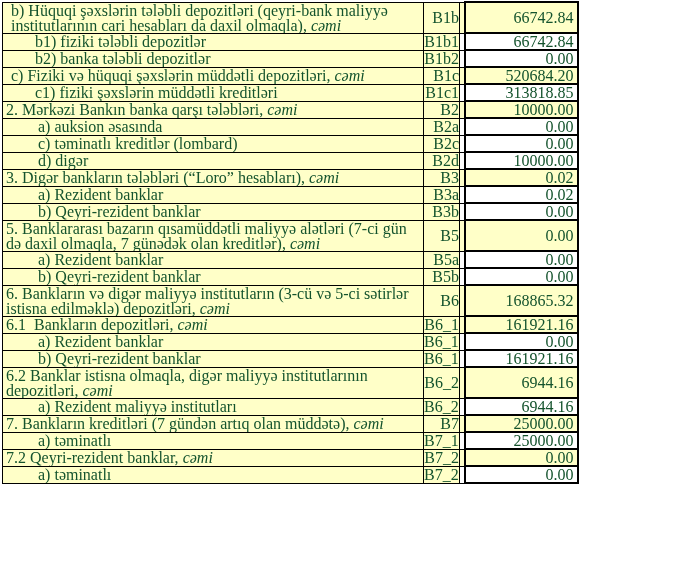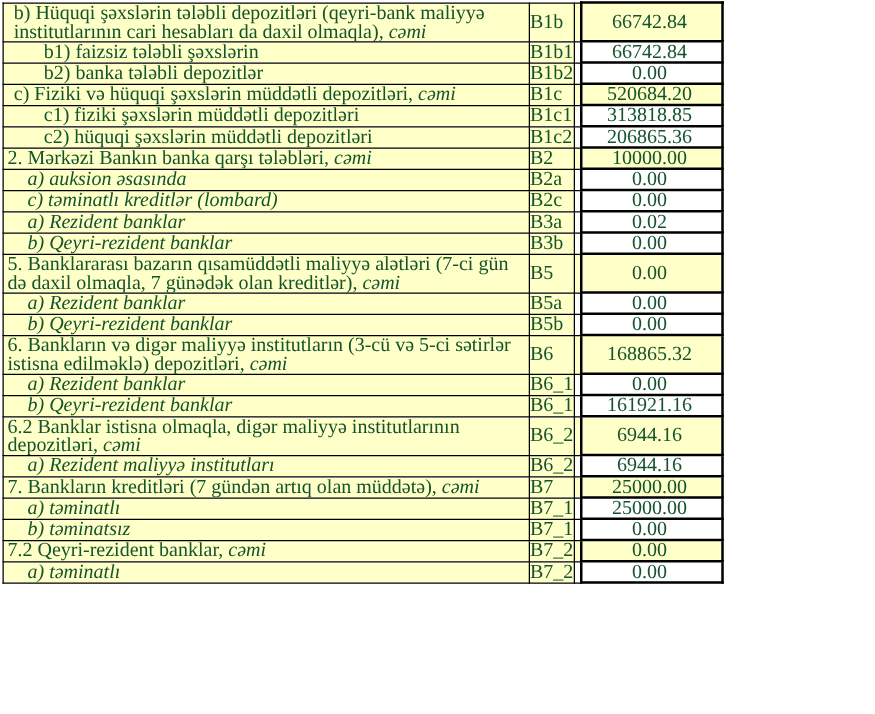--- a/index.html
+++ b/index.html
@@ -36,30 +36,30 @@
     vertical-align: middle;
     overflow: hidden;
   }
   td.desc {
     background: #FFFFC8;
     white-space: pre-wrap;
     padding-right: 2px;
   }
   td.desc.lvl0 { padding-left: 3px;  }
   td.desc.lvl1 { padding-left: 8px;  }
-  td.desc.lvl2 { padding-left: 19px; font-style: italic; }
+  td.desc.lvl2 { padding-left: 35px; }
   td.desc.lvl3 { padding-left: 32px; }
 
   td.code {
     background: #FFFFC8;
-    text-align: left;
+    text-align: right;
   }
   td.value {
     border: 2px solid #000000;
-    text-align: center;
+    text-align: right;
     padding-right: 3px;
   }
   td.filled { background: #FFFFC8; }
   td.input  { background: #FFFFFF; }
 
   .sfx { font-style: italic; }
 </style>
 </head>
 <body>
 
@@ -73,53 +73,47 @@
     </colgroup>
     <tbody id="rows">
   <tr>
     <td class="desc lvl1"><span class="lbl">b) Hüquqi şəxslərin tələbli depozitləri (qeyri-bank maliyyə institutlarının cari hesabları da daxil olmaqla), </span><span class="sfx">cəmi</span></td>
     <td class="code">B1b</td>
     <td class="gap filled"></td>
     <td class="value filled">66742.84</td>
   </tr>
 
   <tr>
-    <td class="desc lvl3"><span class="lbl">b1) faizsiz tələbli şəxslərin</span><span class="sfx"></span></td>
+    <td class="desc lvl3"><span class="lbl">b1) fiziki tələbli depozitlər</span><span class="sfx"></span></td>
     <td class="code">B1b1</td>
     <td class="gap input"></td>
     <td class="value input">66742.84</td>
   </tr>
 
   <tr>
     <td class="desc lvl3"><span class="lbl">b2) banka tələbli depozitlər</span><span class="sfx"></span></td>
     <td class="code">B1b2</td>
     <td class="gap input"></td>
     <td class="value input">0.00</td>
   </tr>
 
   <tr>
     <td class="desc lvl1"><span class="lbl">c) Fiziki və hüquqi şəxslərin müddətli depozitləri, </span><span class="sfx">cəmi</span></td>
     <td class="code">B1c</td>
     <td class="gap filled"></td>
     <td class="value filled">520684.20</td>
   </tr>
 
   <tr>
-    <td class="desc lvl3"><span class="lbl">c1) fiziki şəxslərin müddətli depozitləri</span><span class="sfx"></span></td>
+    <td class="desc lvl3"><span class="lbl">c1) fiziki şəxslərin müddətli kreditləri</span><span class="sfx"></span></td>
     <td class="code">B1c1</td>
     <td class="gap input"></td>
     <td class="value input">313818.85</td>
   </tr>
 
-  <tr>
-    <td class="desc lvl3"><span class="lbl">c2) hüquqi şəxslərin müddətli depozitləri</span><span class="sfx"></span></td>
-    <td class="code">B1c2</td>
-    <td class="gap input"></td>
-    <td class="value input">206865.36</td>
-  </tr>
 
   <tr>
     <td class="desc lvl0"><span class="lbl">2. Mərkəzi Bankın banka qarşı tələbləri, </span><span class="sfx">cəmi</span></td>
     <td class="code">B2</td>
     <td class="gap filled"></td>
     <td class="value filled">10000.00</td>
   </tr>
 
   <tr>
     <td class="desc lvl2"><span class="lbl">a) auksion əsasında</span><span class="sfx"></span></td>
@@ -129,21 +123,33 @@
   </tr>
 
 
   <tr>
     <td class="desc lvl2"><span class="lbl">c) təminatlı kreditlər (lombard)</span><span class="sfx"></span></td>
     <td class="code">B2c</td>
     <td class="gap input"></td>
     <td class="value input">0.00</td>
   </tr>
 
-
+  <tr>
+    <td class="desc lvl2"><span class="lbl">d) digər</span><span class="sfx"></span></td>
+    <td class="code">B2d</td>
+    <td class="gap input"></td>
+    <td class="value input">10000.00</td>
+  </tr>
+
+  <tr>
+    <td class="desc lvl0"><span class="lbl">3. Digər bankların tələbləri (“Loro” hesabları), </span><span class="sfx">cəmi</span></td>
+    <td class="code">B3</td>
+    <td class="gap filled"></td>
+    <td class="value filled">0.02</td>
+  </tr>
 
   <tr>
     <td class="desc lvl2"><span class="lbl">a) Rezident banklar</span><span class="sfx"></span></td>
     <td class="code">B3a</td>
     <td class="gap input"></td>
     <td class="value input">0.02</td>
   </tr>
 
   <tr>
     <td class="desc lvl2"><span class="lbl">b) Qeyri-rezident banklar</span><span class="sfx"></span></td>
@@ -174,20 +180,26 @@
     <td class="value input">0.00</td>
   </tr>
 
   <tr>
     <td class="desc lvl0"><span class="lbl">6. Bankların və digər maliyyə institutların (3-cü və 5-ci sətirlər istisna edilməklə) depozitləri, </span><span class="sfx">cəmi</span></td>
     <td class="code">B6</td>
     <td class="gap filled"></td>
     <td class="value filled">168865.32</td>
   </tr>
 
+  <tr>
+    <td class="desc lvl0"><span class="lbl">6.1  Bankların depozitləri, </span><span class="sfx">cəmi</span></td>
+    <td class="code">B6_1</td>
+    <td class="gap filled"></td>
+    <td class="value filled">161921.16</td>
+  </tr>
 
   <tr>
     <td class="desc lvl2"><span class="lbl">a) Rezident banklar</span><span class="sfx"></span></td>
     <td class="code">B6_1a</td>
     <td class="gap input"></td>
     <td class="value input">0.00</td>
   </tr>
 
   <tr>
     <td class="desc lvl2"><span class="lbl">b) Qeyri-rezident banklar</span><span class="sfx"></span></td>
@@ -219,26 +231,20 @@
   </tr>
 
 
   <tr>
     <td class="desc lvl2"><span class="lbl">a) təminatlı</span><span class="sfx"></span></td>
     <td class="code">B7_1a</td>
     <td class="gap input"></td>
     <td class="value input">25000.00</td>
   </tr>
 
-  <tr>
-    <td class="desc lvl2"><span class="lbl">b) təminatsız</span><span class="sfx"></span></td>
-    <td class="code">B7_1b</td>
-    <td class="gap input"></td>
-    <td class="value input">0.00</td>
-  </tr>
 
   <tr>
     <td class="desc lvl0"><span class="lbl">7.2 Qeyri-rezident banklar, </span><span class="sfx">cəmi</span></td>
     <td class="code">B7_2</td>
     <td class="gap filled"></td>
     <td class="value filled">0.00</td>
   </tr>
 
   <tr>
     <td class="desc lvl2"><span class="lbl">a) təminatlı</span><span class="sfx"></span></td>

